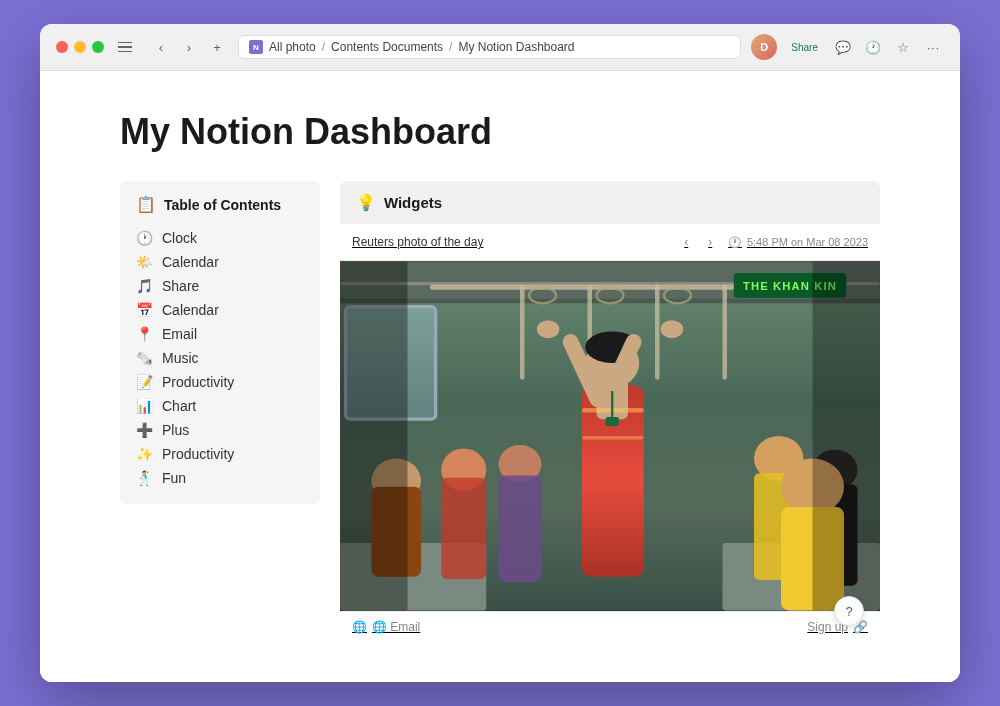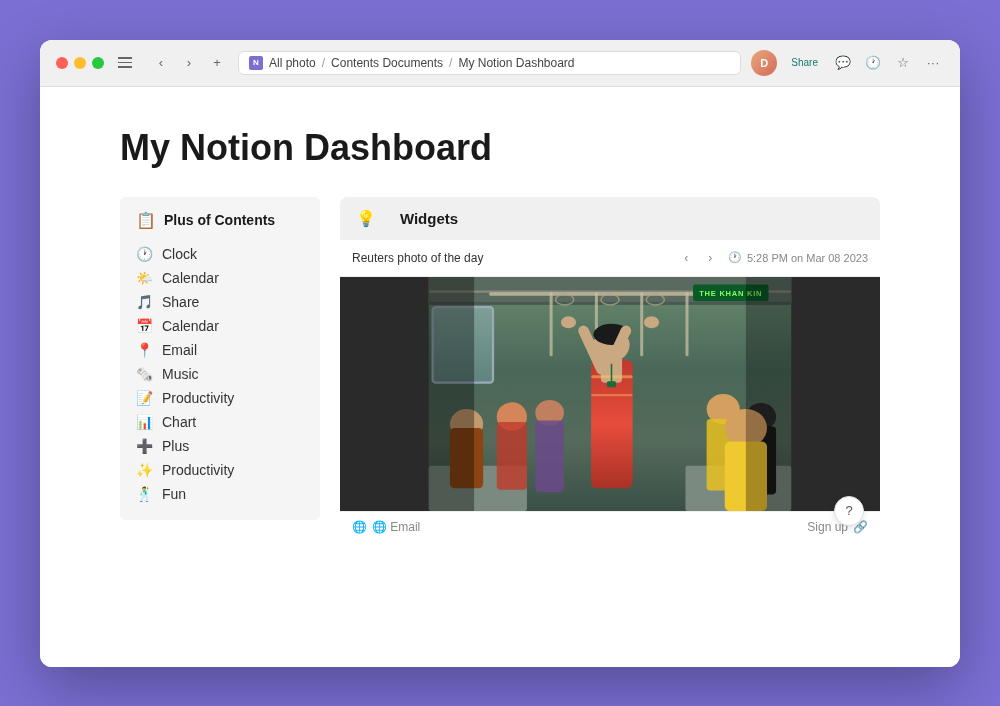--- a/index.html
+++ b/index.html
@@ -235,25 +235,25 @@
       align-items: center;
       gap: 8px;
       padding: 12px 16px;
       background: #f0f0f0;
     }
 
     .widgets-title {
       font-size: 15px;
       font-weight: 600;
       color: #1a1a1a;
-      margin-left: 16px;
     }
 
     .widgets-body {
       padding: 0;
+      text-decoration: underline;
     }
 
     .reuters-bar {
       display: flex;
       align-items: center;
       justify-content: space-between;
       padding: 8px 12px;
       background: #fff;
       border-bottom: 1px solid #eee;
     }
@@ -290,21 +290,21 @@
     .reuters-time {
       display: flex;
       align-items: center;
       gap: 5px;
       font-size: 11px;
       color: #888;
     }
 
     .photo-container {
       width: 100%;
-      height: 234px;
+      height: 350px;
       background: #2a2a2a;
       position: relative;
       overflow: hidden;
     }
 
     .bottom-bar {
       display: flex;
       align-items: center;
       justify-content: space-between;
       padding: 8px 12px;
@@ -396,21 +396,21 @@
 
   <div class="page-content">
     <h1 class="page-title">My Notion Dashboard</h1>
 
     <div class="two-col-layout">
 
       <div class="toc-column">
         <div class="toc-card">
           <div class="toc-header">
             <span>📋</span>
-            <span class="toc-title">Plus of Contents</span>
+            <span class="toc-title">Table of Contents</span>
           </div>
           <ul class="toc-items">
             <li class="toc-item">
               <span class="toc-emoji">🕐</span>
               <span>Clock</span>
             </li>
             <li class="toc-item">
               <span class="toc-emoji">🌤️</span>
               <span>Calendar</span>
             </li>
@@ -463,21 +463,21 @@
           <div class="widgets-body">
             <div class="reuters-bar">
               <span class="reuters-label">Reuters photo of the day</span>
               <div class="reuters-controls">
                 <div class="reuters-nav">
                   <div class="reuters-nav-btn">‹</div>
                   <div class="reuters-nav-btn">›</div>
                 </div>
                 <div class="reuters-time">
                   <span>🕐</span>
-                  <span>5:28 PM on Mar 08 2023</span>
+                  <span>5:48 PM on Mar 08 2023</span>
                 </div>
               </div>
             </div>
 
             <div class="photo-container">
               
               <svg width="100%" height="100%" viewBox="0 0 480 310" xmlns="http://www.w3.org/2000/svg">
 
                 <defs>
                   <linearGradient id="bgGrad" x1="0" y1="0" x2="0" y2="1">

